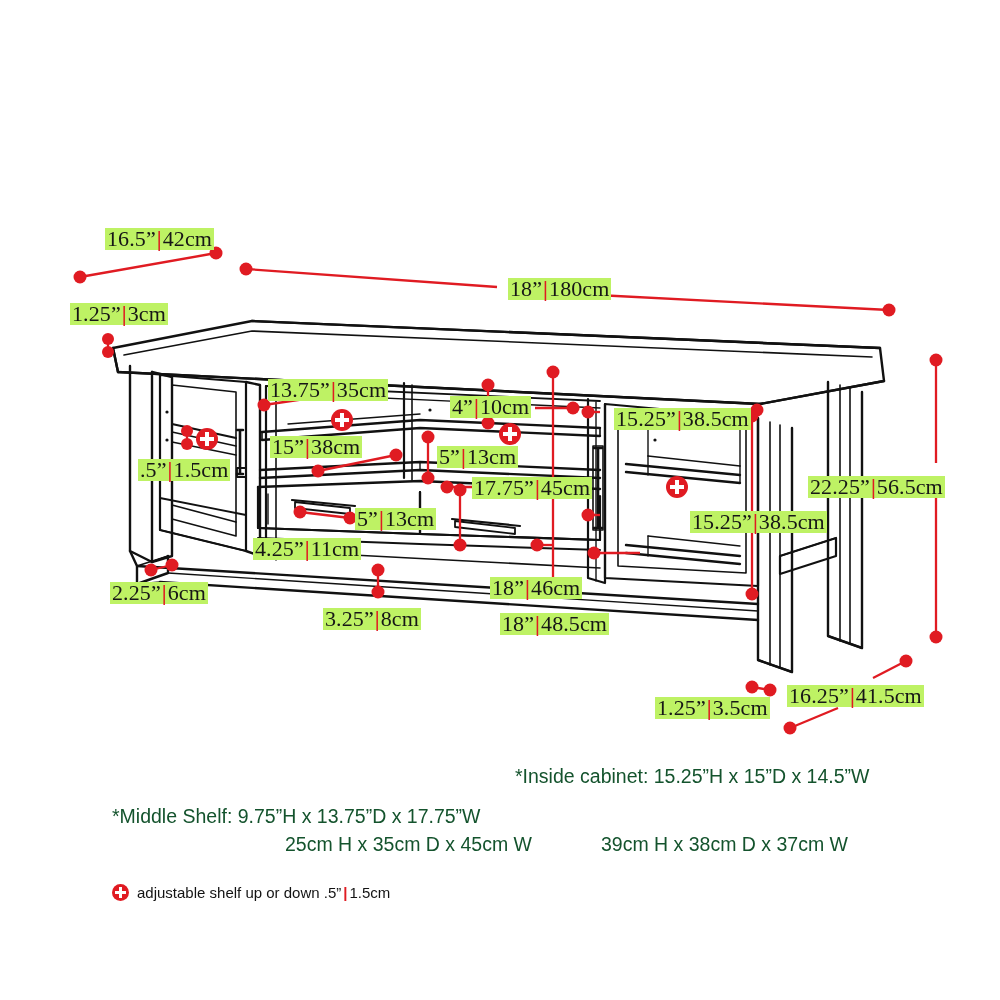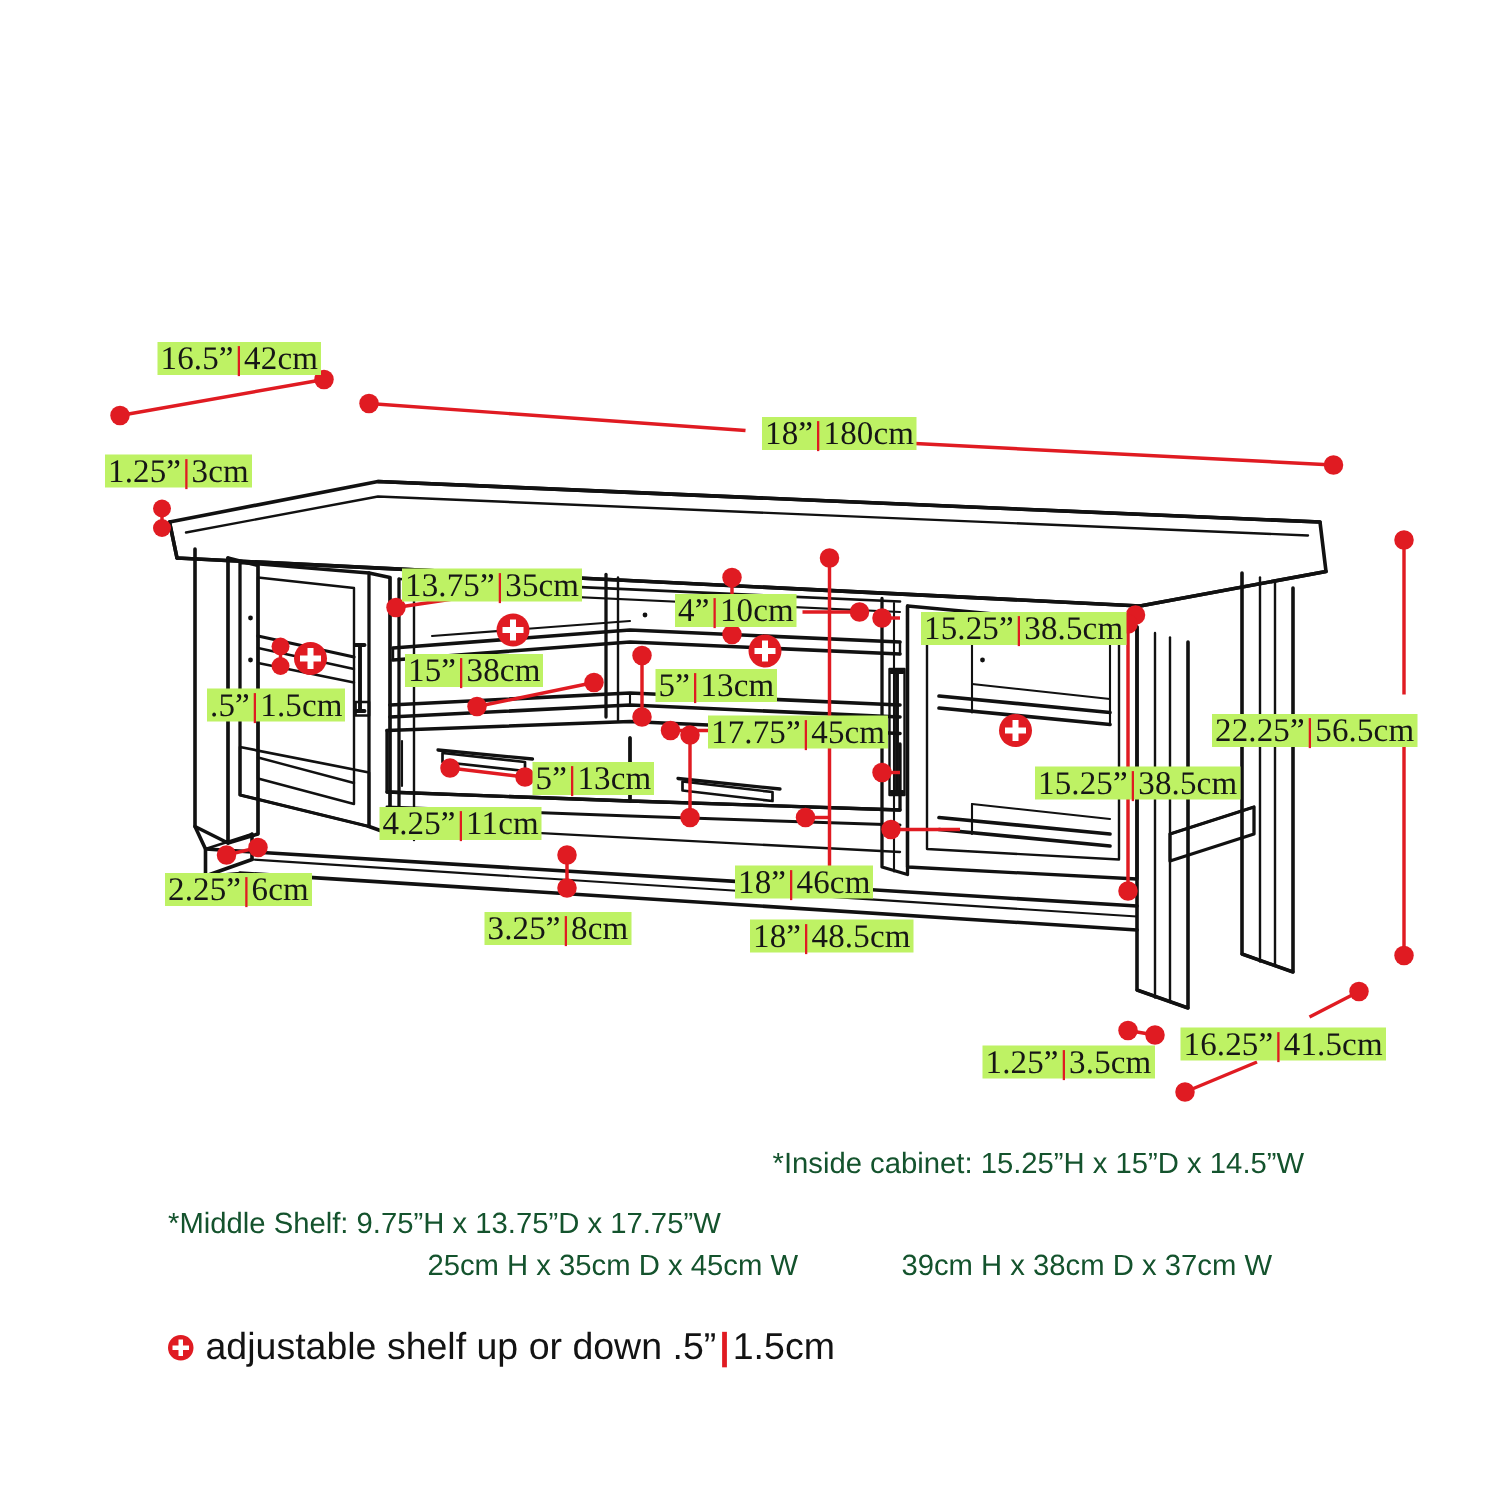--- a/index.html
+++ b/index.html
@@ -48,21 +48,21 @@
     font-size: 19.5px;
     color: #14532d;
     white-space: nowrap;
     line-height: 28px;
   }
   .legend {
     position: absolute;
     display: flex;
     align-items: center;
     font-family: "Liberation Sans", sans-serif;
-    font-size: 25px;
+    font-size: 15px;
     color: #131313;
     white-space: nowrap;
   }
   .legend .legend-text { margin-left: 8px; }
   .legend .sep { color: #e01b22; font-weight: 700; padding: 0 2px; }
   .plus-badge {
     position: relative;
     display: inline-block;
     width: 17px;
     height: 17px;

